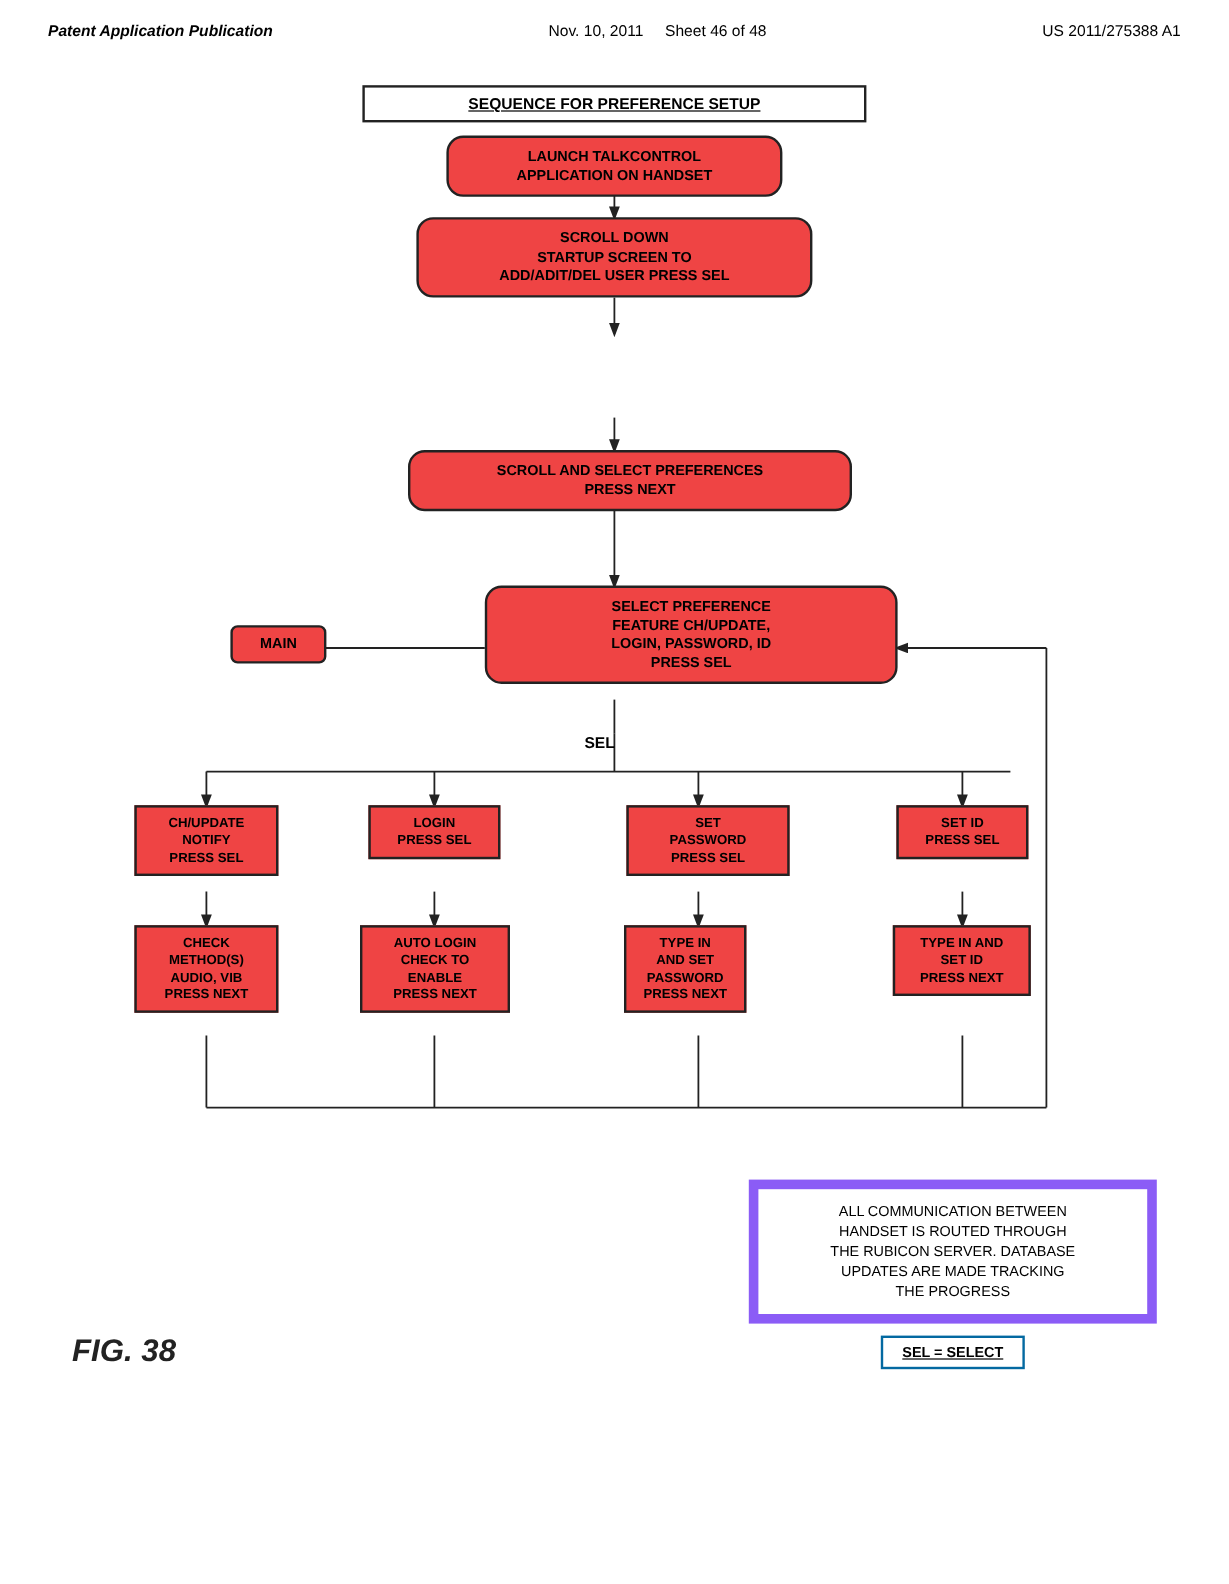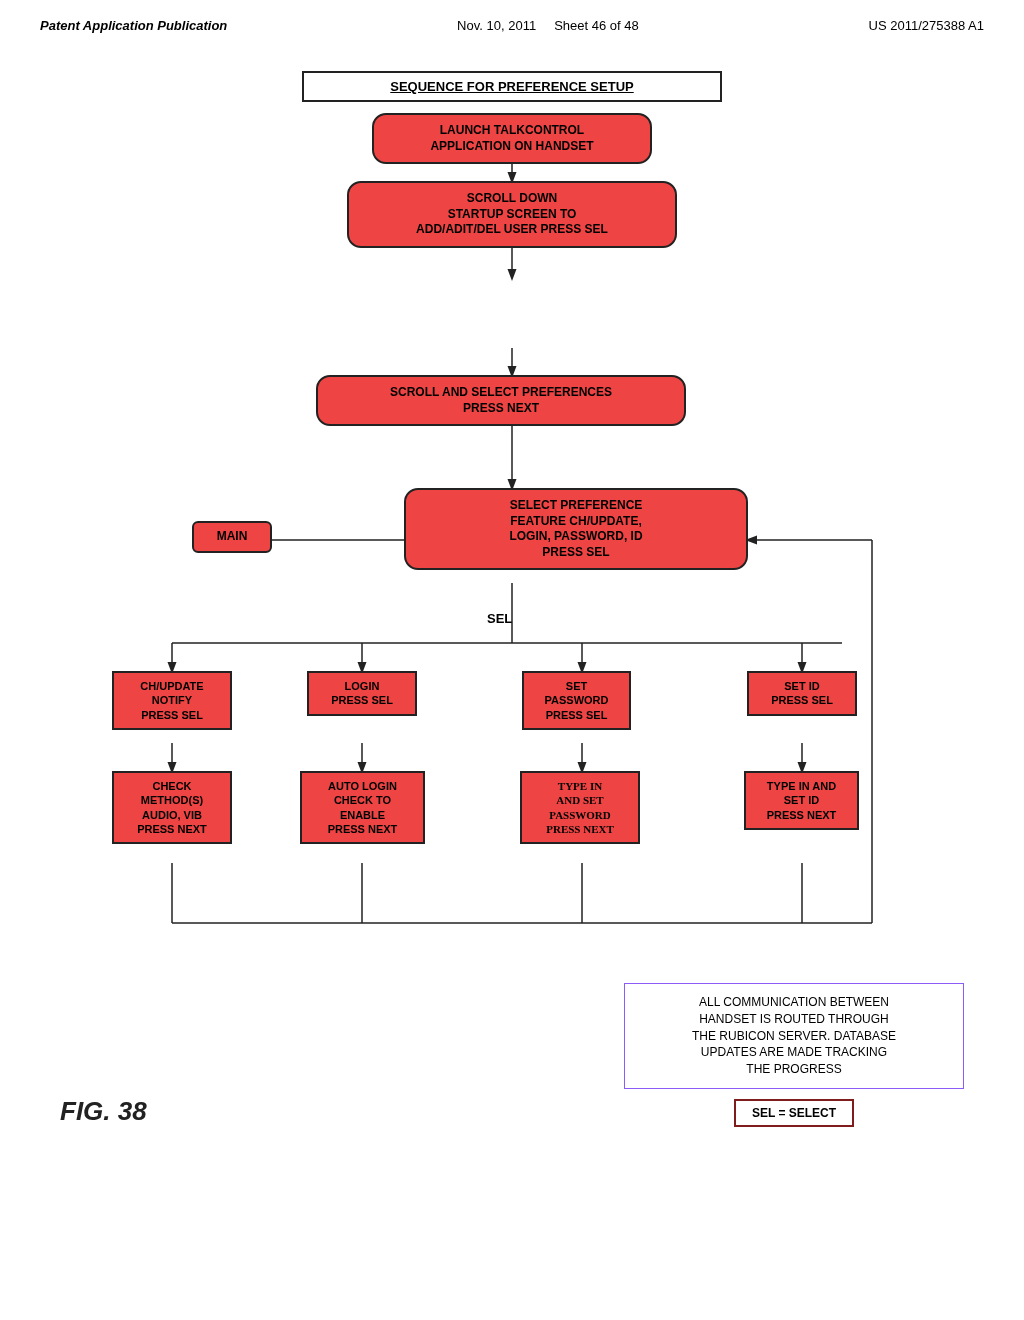--- a/index.html
+++ b/index.html
@@ -68,37 +68,38 @@
     .flowchart-svg {
       position: absolute;
       top: 0;
       left: 0;
       width: 100%;
       height: 100%;
       pointer-events: none;
     }
 
     .info-box {
-      border: 1px solid #8b5cf6;
+      border: 8px solid #8b5cf6;
       padding: 10px 12px;
       font-size: 12px;
       text-align: center;
       line-height: 1.4;
       background: #fff;
       margin-bottom: 10px;
     }
 
     .sel-box {
-      border: 2px solid #7f1d1d;
+      border: 2px solid #0369a1;
       padding: 5px 16px;
       font-size: 12px;
       font-weight: bold;
       text-align: center;
       background: #fff;
       display: inline-block;
+      text-decoration: underline;
     }
 
     .fig-label {
       position: absolute;
       bottom: 30px;
       left: 40px;
       font-size: 22px;
       font-style: italic;
       font-weight: bold;
       color: #222;
@@ -171,41 +172,41 @@
 
     </svg>
 
     <div class="box-title" style="left: 250px; top: 18px; width: 420px;">SEQUENCE FOR PREFERENCE SETUP</div>
 
     <div class="box box-rounded" style="left: 320px; top: 60px; width: 280px; padding: 8px 12px;">LAUNCH TALKCONTROL<br>APPLICATION ON HANDSET</div>
 
     <div class="box box-rounded" style="left: 295px; top: 128px; width: 330px; padding: 8px 12px;">SCROLL DOWN<br>STARTUP SCREEN TO<br>ADD/ADIT/DEL USER PRESS SEL</div>
 
 
-    <div class="box box-rounded" style="left: 264px; top: 322px; width: 370px; padding: 8px 12px;">SCROLL AND SELECT PREFERENCES<br>PRESS NEXT</div>
+    <div class="box box-rounded" style="left: 288px; top: 322px; width: 370px; padding: 8px 12px;">SCROLL AND SELECT PREFERENCES<br>PRESS NEXT</div>
 
     <div class="box box-rounded" style="left: 352px; top: 435px; width: 344px; padding: 8px 12px;">SELECT PREFERENCE<br>FEATURE CH/UPDATE,<br>LOGIN, PASSWORD, ID<br>PRESS SEL</div>
 
     <div class="box" style="left: 140px; top: 468px; width: 80px; padding: 6px 8px; border-radius: 6px;">MAIN</div>
 
     <div style="position: absolute; left: 435px; top: 558px; font-size: 13px; font-weight: bold;">SEL</div>
 
     <div class="box" style="left: 60px; top: 618px; width: 120px; padding: 6px 6px; font-size: 11px;">CH/UPDATE<br>NOTIFY<br>PRESS SEL</div>
 
     <div class="box" style="left: 255px; top: 618px; width: 110px; padding: 6px 6px; font-size: 11px;">LOGIN<br>PRESS SEL</div>
 
-    <div class="box" style="left: 470px; top: 618px; width: 109px; padding: 6px 6px; font-size: 11px;">SET<br>PASSWORD<br>PRESS SEL</div>
+    <div class="box" style="left: 470px; top: 618px; width: 136px; padding: 6px 6px; font-size: 11px;">SET<br>PASSWORD<br>PRESS SEL</div>
 
     <div class="box" style="left: 695px; top: 618px; width: 110px; padding: 6px 6px; font-size: 11px;">SET ID<br>PRESS SEL</div>
 
     <div class="box" style="left: 60px; top: 718px; width: 120px; padding: 6px 6px; font-size: 11px;">CHECK<br>METHOD(S)<br>AUDIO, VIB<br>PRESS NEXT</div>
 
     <div class="box" style="left: 248px; top: 718px; width: 125px; padding: 6px 6px; font-size: 11px;">AUTO LOGIN<br>CHECK TO<br>ENABLE<br>PRESS NEXT</div>
 
-    <div class="box" style="left: 468px; top: 718px; width: 120px; padding: 6px 6px; font-size: 11px; font-family: Liberation Serif, serif;">TYPE IN<br>AND SET<br>PASSWORD<br>PRESS NEXT</div>
+    <div class="box" style="left: 468px; top: 718px; width: 102px; padding: 6px 6px; font-size: 11px;">TYPE IN<br>AND SET<br>PASSWORD<br>PRESS NEXT</div>
 
     <div class="box" style="left: 692px; top: 718px; width: 115px; padding: 6px 6px; font-size: 11px;">TYPE IN AND<br>SET ID<br>PRESS NEXT</div>
 
   </div>
 
   <div style="position: relative; margin-top: -60px;">
     <div style="display: flex; justify-content: space-between; align-items: flex-end; margin-top: 10px;">
 
       <div class="fig-label" style="position: static; font-size: 26px; font-style: italic; font-weight: bold; margin-left: 20px;">FIG. 38</div>
 

